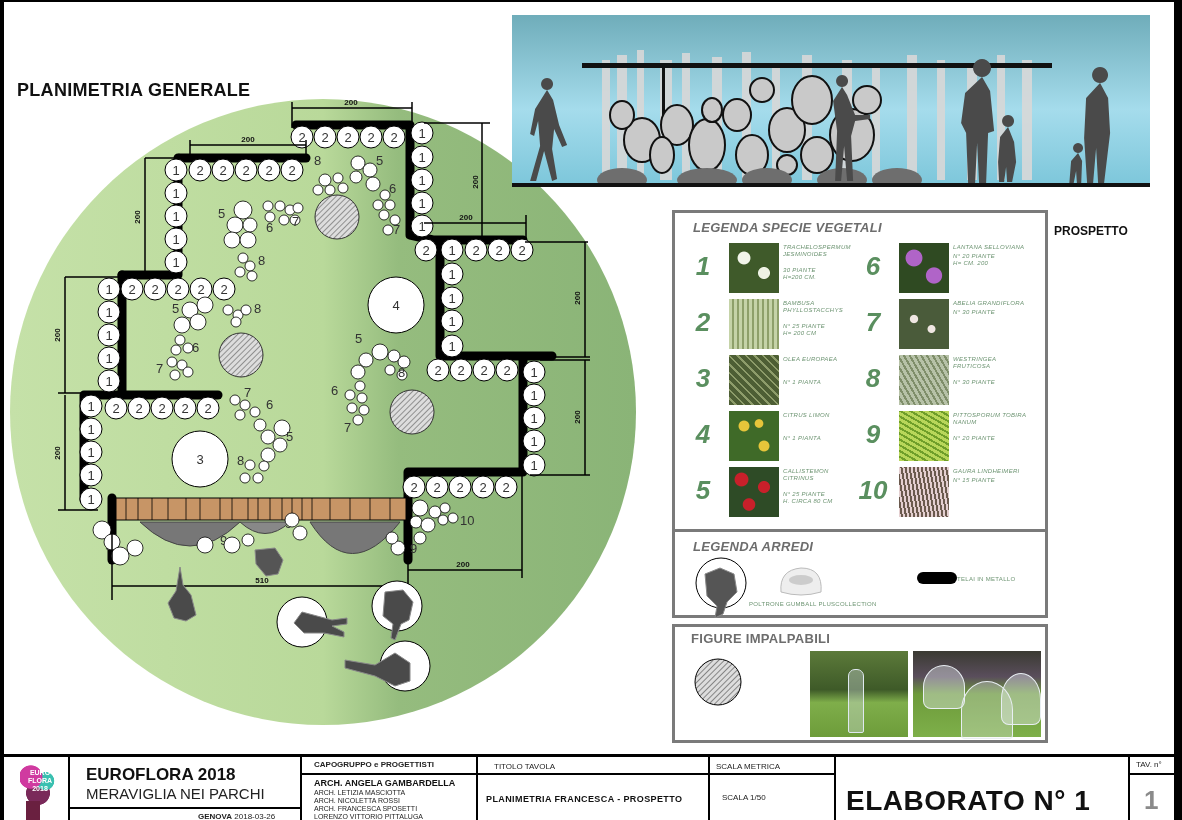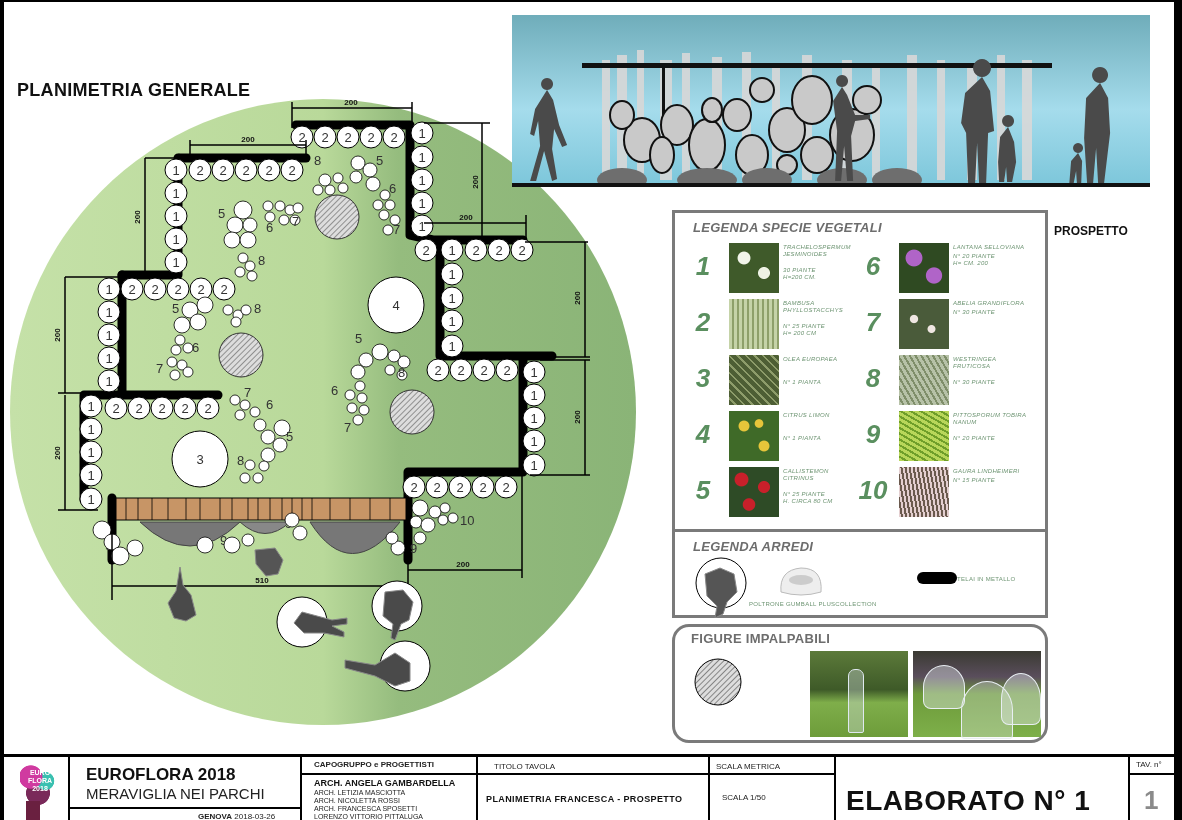--- a/index.html
+++ b/index.html
@@ -567,21 +567,21 @@
   </svg>
   <svg class="abs" style="left:102px;top:30px;" width="48" height="36">
     <path d="M4,30 Q2,8 24,6 Q46,6 44,30 Q24,36 4,30 Z" fill="#eee" stroke="#bbb"></path>
     <ellipse cx="24" cy="18" rx="12" ry="5" fill="#ccc"></ellipse>
   </svg>
   <div class="abs small-green" style="left:74px;top:69px;">POLTRONE GUMBALL PLUSCOLLECTION</div>
   <div class="abs" style="left:242px;top:40px;width:40px;height:12px;background:#000;border-radius:6px;"></div>
   <div class="abs small-green" style="left:282px;top:44px;">TELAI IN METALLO</div>
 </div>
 
-<div class="legend-box" style="left:672px;top:624px;width:376px;height:119px;border-radius:17px;">
+<div class="legend-box" style="left:672px;top:624px;width:376px;height:119px;">
   <div class="legend-title" style="left:16px;top:4px;">FIGURE IMPALPABILI</div>
   <svg class="abs" style="left:18px;top:30px;" width="50" height="50">
     <defs>
         <pattern id="h3" width="4" height="4" patternUnits="userSpaceOnUse" patternTransform="rotate(45)">
           <rect width="4" height="4" fill="#ddd"></rect>
           <line x1="0" y1="0" x2="0" y2="4" stroke="#555" stroke-width="1.3"></line>
         </pattern>
       </defs>
     <circle cx="25" cy="25" r="23" fill="url(#h3)" stroke="#000"></circle>
   </svg>

